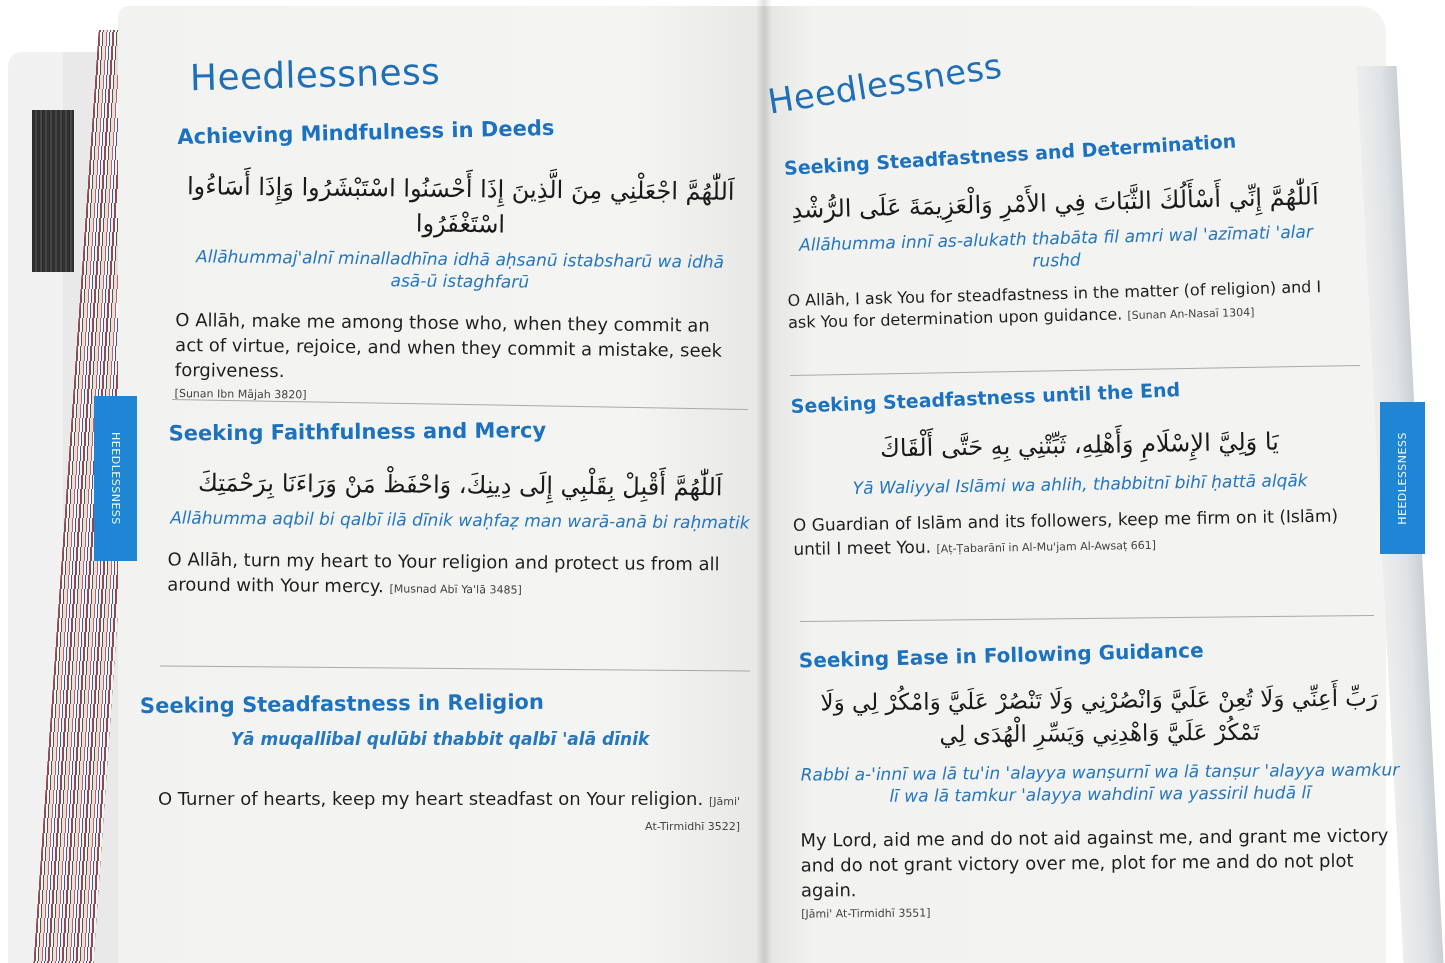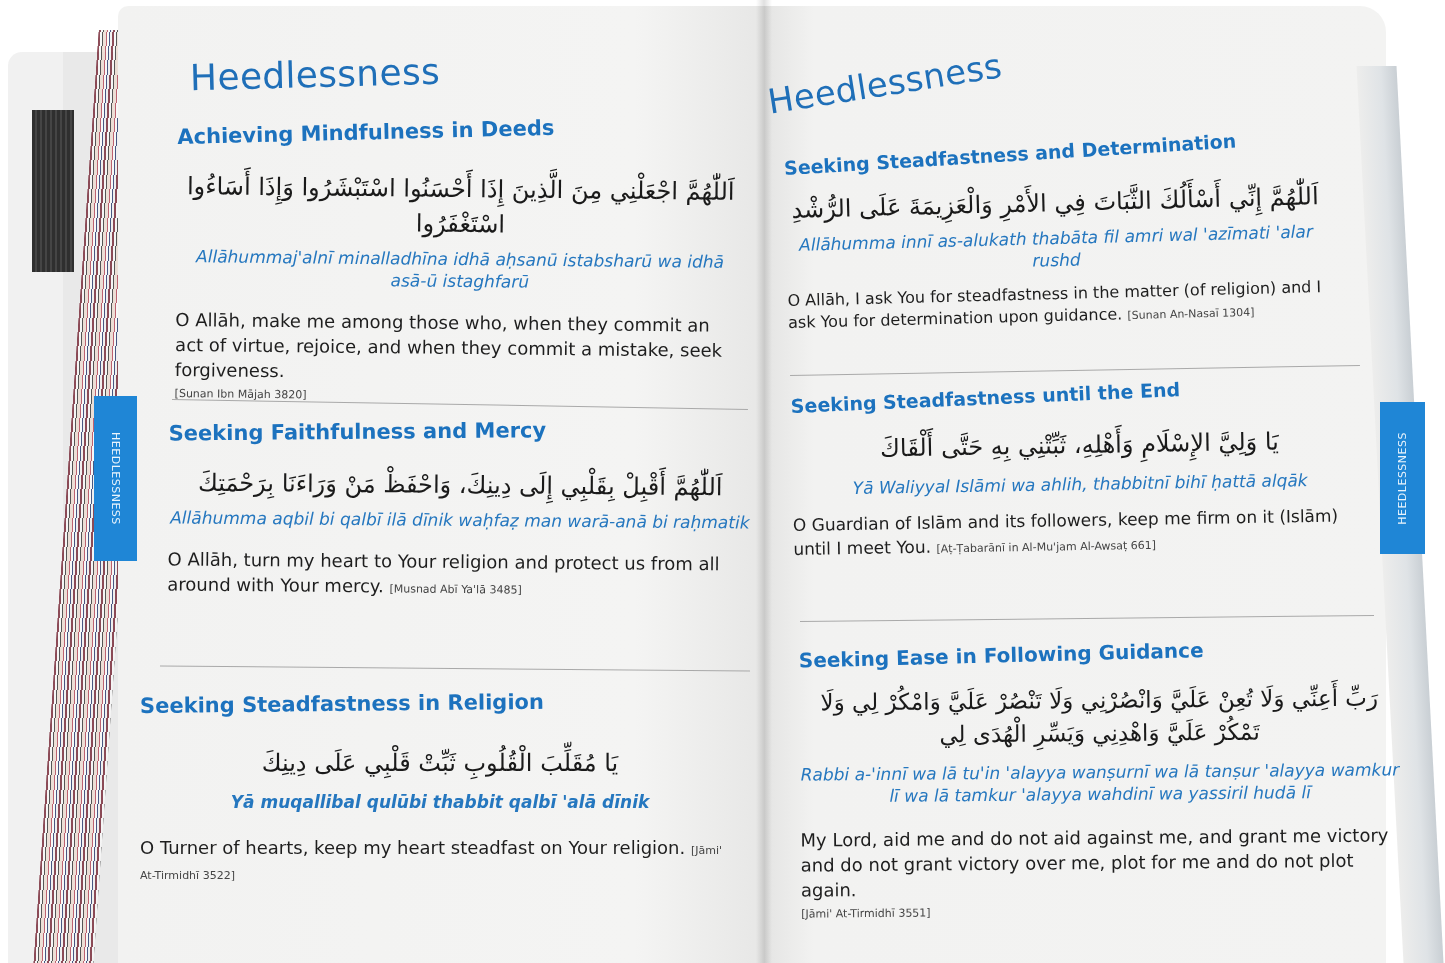--- a/index.html
+++ b/index.html
@@ -125,23 +125,22 @@
     <div class="translit">Allāhumma aqbil bi qalbī ilā dīnik waḥfaẓ man warā-anā bi raḥmatik</div>
     <div class="translation">
       <span>O Allāh, turn my heart to Your religion and protect us from all around with Your mercy.</span>
       <span class="source">[Musnad Abī Ya'lā 3485]</span>
     </div>
   </div>
   <div class="divider" style="left:160px; top:668px; width:590px; transform: rotate(0.5deg);"></div>
 
   <div class="block" style="left:140px; top:694px; width:600px;">
     <div class="section-title" style="transform: rotate(-0.6deg); transform-origin:left;">Seeking Steadfastness in Religion</div>
-    <div class="arabic" style="margin-top:28px;">يَا مُقَلِّبَ الْقُلُوبِ ثَبِّتْ قَلْبِي عَلَى دِينِكَ</div>
     <div class="translit" style="margin-top:10px;font-weight:bold;">Yā muqallibal qulūbi thabbit qalbī 'alā dīnik</div>
-    <div class="translation" style="margin-top:22px;">
+    <div class="translation" style="margin-top:36px;text-align:right;">
       <span>O Turner of hearts, keep my heart steadfast on Your religion.</span>
       <span class="source">[Jāmi' At-Tirmidhī 3522]</span>
     </div>
   </div>
 
   <div class="chapter-title" style="left:768px; top:82px; font-size:34px; transform: rotate(-9deg); transform-origin:left;">Heedlessness</div>
 
   <div class="block" style="left:786px; top:150px; width:540px; transform: rotate(-1.5deg);">
     <div class="section-title" style="font-size:19px; transform: rotate(-2deg); transform-origin:left;">Seeking Steadfastness and Determination</div>
     <div class="arabic" style="margin-top:14px;">اَللّٰهُمَّ إِنِّي أَسْأَلُكَ الثَّبَاتَ فِي الأَمْرِ وَالْعَزِيمَةَ عَلَى الرُّشْدِ</div>

